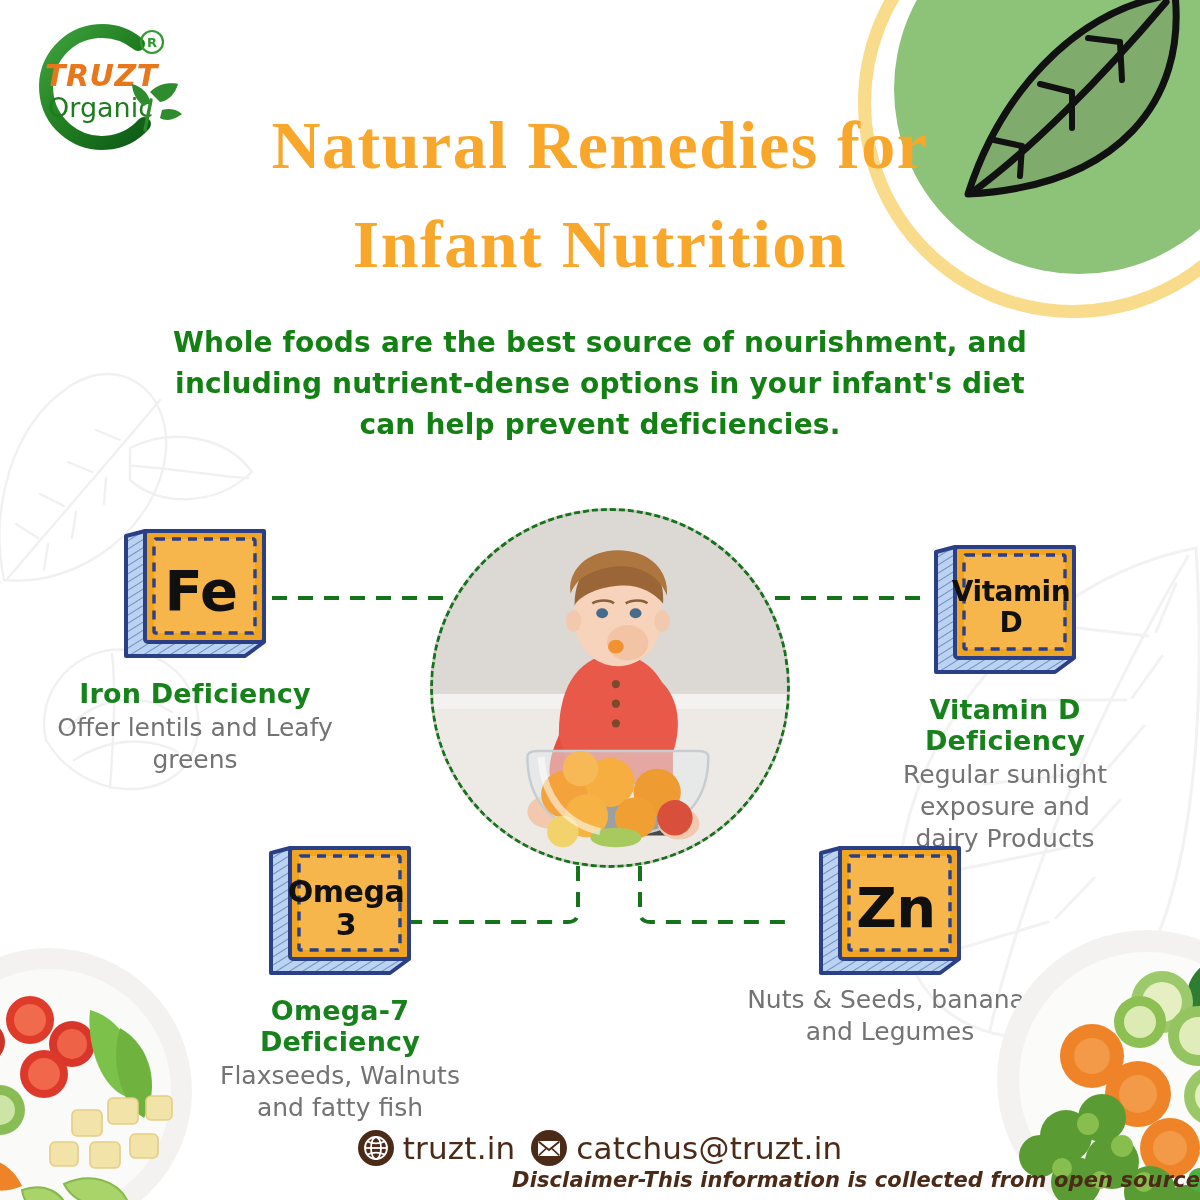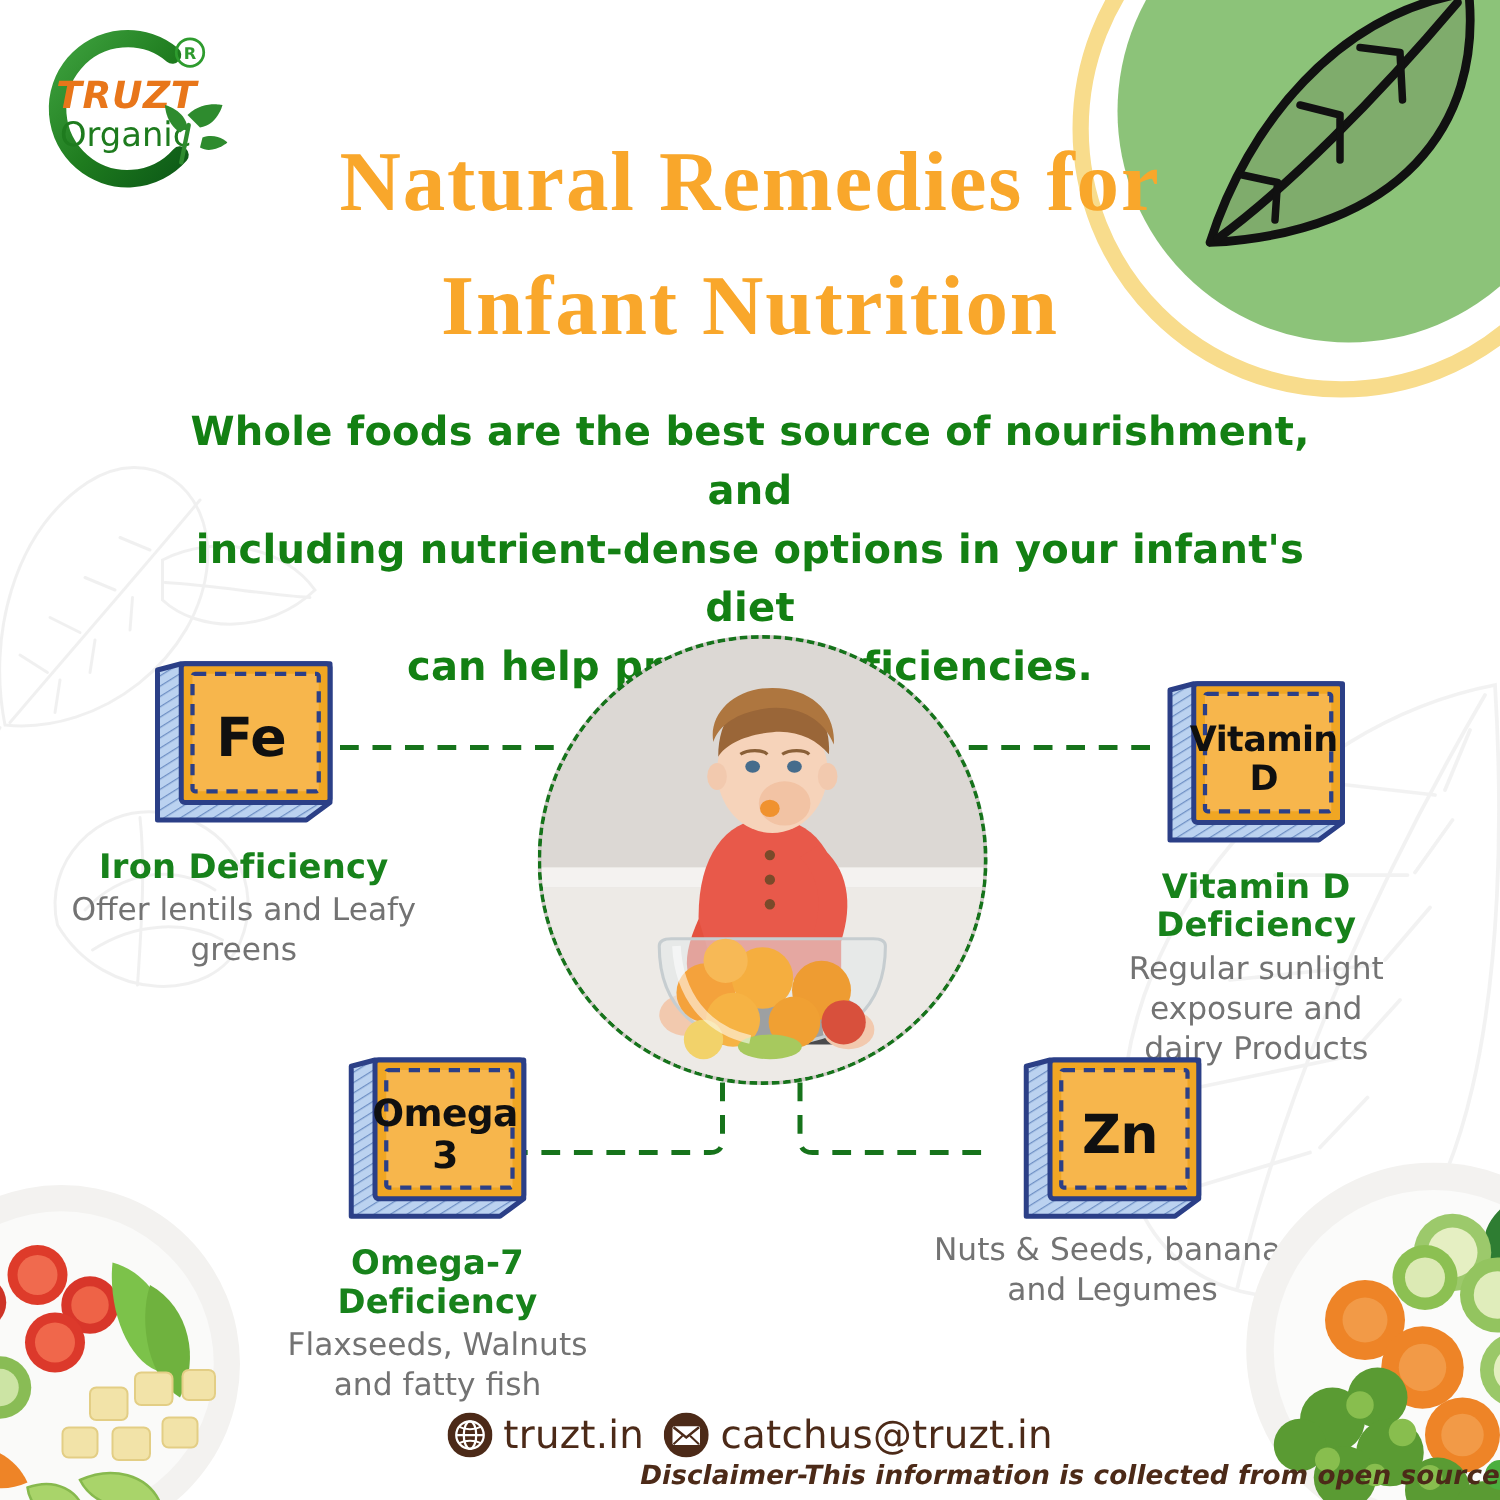--- a/index.html
+++ b/index.html
@@ -46,21 +46,21 @@
     line-height:1.45;
     letter-spacing:1.5px;
     color:#F9A72B;
   }
 
   .subtitle {
     position:absolute; top:322px; left:130px; width:940px;
     text-align:center;
     color:#138013;
     font-weight:700;
-    font-size:32px;
+    font-size:28px;
     line-height:1.47;
     letter-spacing:.2px;
   }
 
   
   .center-photo {
     position:absolute;
     left:430px; top:508px;
     width:360px; height:360px;
     border-radius:50%;
@@ -70,37 +70,37 @@
   }
   .photo-inner { position:absolute; inset:0; }
 
   
   .connectors { position:absolute; left:0; top:0; width:1200px; height:1200px; }
 
   
   .card { position:absolute; width:300px; text-align:center; }
   .card.iron     { left:45px;  top:528px; }
   .card.vitd     { left:855px; top:544px; }
-  .card.omega    { left:200px; top:845px; }
+  .card.omega    { left:190px; top:845px; }
   .card.zinc     { left:740px; top:845px; }
 
   .badge-wrap { display:flex; justify-content:center; }
   .badge {
     position:relative;
     width:148px; height:136px;
   }
   .badge-3d {
     position:absolute; left:0; top:0; width:148px; height:136px;
   }
   .badge-label {
     position:absolute;
     left:20px; top:6px; right:8px; bottom:16px;
     display:flex; align-items:center; justify-content:center;
     font-weight:700;
-    font-size:43px;
+    font-size:56px;
     line-height:1.0;
     color:#101010;
     letter-spacing:-.5px;
     text-align:center;
     white-space:pre-line;
   }
   .badge-label.small { font-size:28px; line-height:1.12; }
   .badge-label.med   { font-size:30px; line-height:1.1; }
 
   .card-title {

